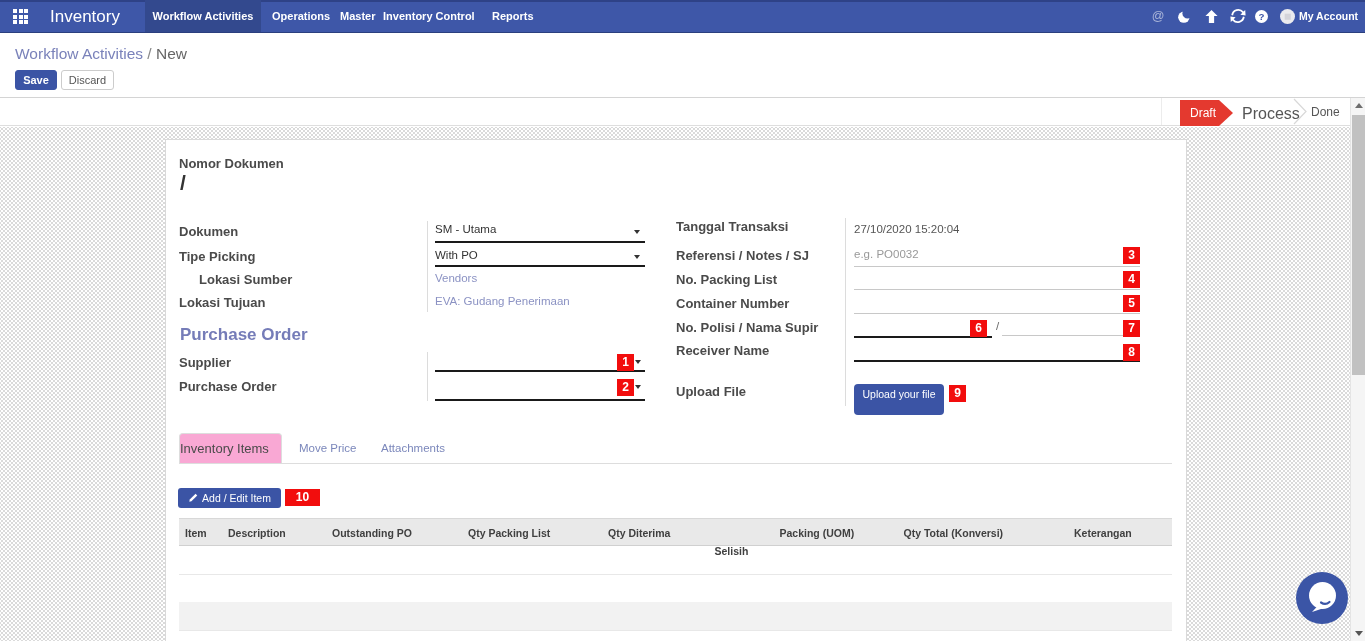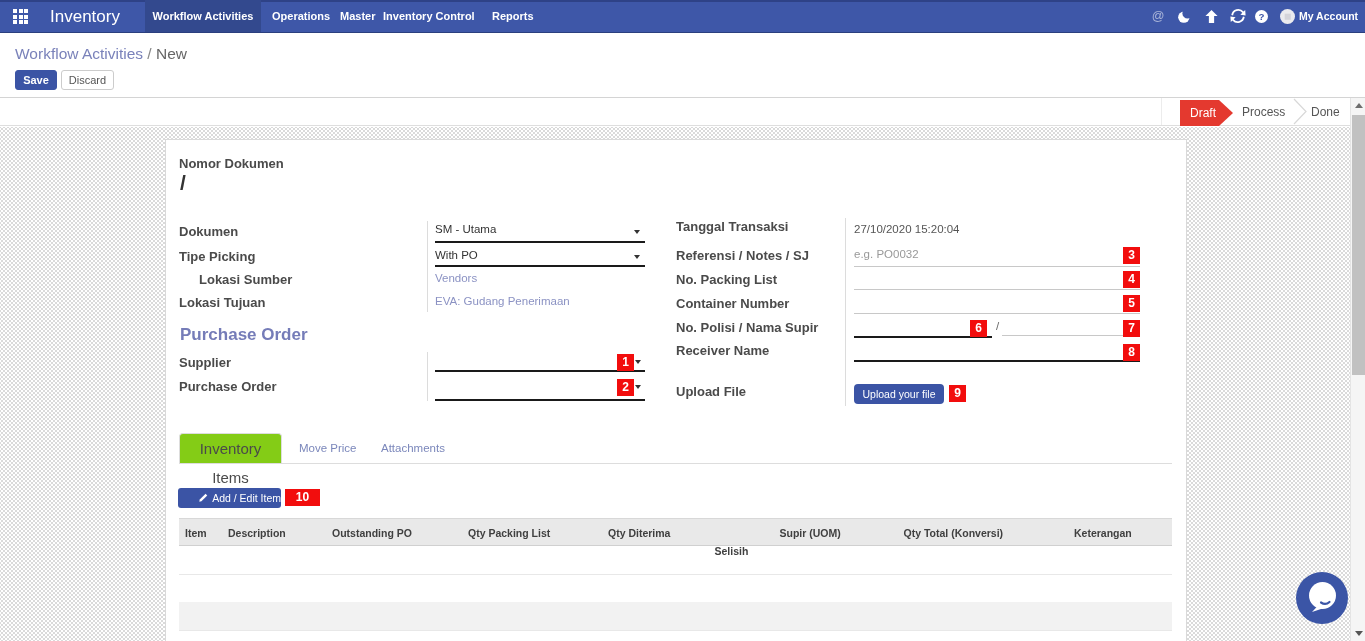--- a/index.html
+++ b/index.html
@@ -29,21 +29,21 @@
 .lbl { position:absolute; font-size:13px; font-weight:bold; color:#4a4a4a; white-space:nowrap; }
 .val { position:absolute; font-size:11.5px; color:#333; white-space:nowrap; }
 .link { position:absolute; font-size:11.5px; color:#8b92c3; white-space:nowrap; }
 .ul-black { position:absolute; height:2px; background:#1a1a1a; }
 .ul-light { position:absolute; height:1px; background:#c8c8c8; }
 .vsep { position:absolute; width:1px; background:#dcdcdc; }
 .badge { position:absolute; width:17px; height:17px; background:#f20d0d; color:#fff; font-size:12px; font-weight:bold; text-align:center; line-height:17px; }
 .caret { position:absolute; width:0; height:0; border-left:3.5px solid transparent; border-right:3.5px solid transparent; border-top:4.5px solid #333; }
 .h-po { position:absolute; font-size:17px; font-weight:bold; color:#757cb8; }
 .upload-btn { position:absolute; background:#3b54a5; color:#fff; font-size:10.5px; text-align:center; border-radius:4px; }
-.tab-active { position:absolute; background:#84cc16; border:1px solid #ddd; border-bottom:none; border-radius:4px 4px 0 0; color:#4a4a4a; font-size:15px; text-align:center; }
+.tab-active { position:absolute; background:#f9a8d4; border:1px solid #ddd; border-bottom:none; border-radius:4px 4px 0 0; color:#4a4a4a; font-size:13px; }
 .tab { position:absolute; color:#7b87bb; font-size:11.5px; }
 .tabline { position:absolute; height:1px; background:#ddd; }
 .add-btn { position:absolute; background:#3b54a5; color:#fff; font-size:10.5px; border-radius:3px; text-align:center; }
 .thead { position:absolute; background:#e9e9e9; border-top:1px solid #d8d8d8; border-bottom:1px solid #d0d0d0; }
 .th { position:absolute; font-size:10.5px; font-weight:bold; color:#404040; white-space:nowrap; }
 .rowline { position:absolute; height:1px; background:#e8e8e8; }
 .rowgray { position:absolute; background:#f2f2f2; }
 #scrollbar { position:absolute; right:0; top:98px; width:15px; height:543px; background:#f5f5f5; border-left:1px solid #e4e4e4; }
 #sb-thumb { position:absolute; left:1px; top:17px; width:14px; height:260px; background:#c1c1c1; }
 .sb-arrow { position:absolute; left:3px; width:0; height:0; }
@@ -111,21 +111,21 @@
   <div class="btn-save">Save</div>
   <div class="btn-discard">Discard</div>
   <div id="hr1"></div>
 
   <div id="statusband">
     <div style="position:absolute;left:1161px;top:0;width:1px;height:27px;background:#ececec;"></div>
     <svg style="position:absolute;left:1180px;top:2px" width="54" height="26" viewBox="0 0 54 26">
       <polygon points="0,0 39,0 53,13 39,26 0,26" fill="#e4392f"></polygon>
       <text x="23" y="17" text-anchor="middle" font-size="12" fill="#fff" font-family="Liberation Sans">Draft</text>
     </svg>
-    <div style="position:absolute;left:1242px;top:7px;font-size:12px;color:#555;">Process</div>
+    <div style="position:absolute;left:1242px;top:7px;font-size:16px;color:#555;">Process</div>
     <svg style="position:absolute;left:1293px;top:0" width="15" height="27">
       <polyline points="1,1 13,13.5 1,26" stroke="#d8d8d8" stroke-width="1.2" fill="none"></polyline>
     </svg>
     <div style="position:absolute;left:1311px;top:7px;font-size:12px;color:#555;">Done</div>
   </div>
 
   <div id="content"></div>
   <div id="sheet"></div>
 
   <div class="lbl" style="left:179px; top:156px;">Nomor Dokumen</div>
@@ -183,42 +183,42 @@
   <div class="badge" style="left:970px; top:320px;">6</div>
   <div class="val" style="left:996px; top:319.5px; color:#666;">/</div>
   <div class="ul-light" style="left:1002px; top:335px; width:137px;"></div>
   <div class="badge" style="left:1123px; top:320px;">7</div>
 
   <div class="lbl" style="left:676px; top:343px;">Receiver Name</div>
   <div class="ul-black" style="left:854px; top:360px; width:286px;"></div>
   <div class="badge" style="left:1123px; top:344px;">8</div>
 
   <div class="lbl" style="left:676px; top:384px;">Upload File</div>
-  <div class="upload-btn" style="left:854px; top:384px; width:90px; height:20px; line-height:20px;">Upload your file</div>
+  <div class="upload-btn" style="left:854px; top:384px; width:90px; height:31px; line-height:20px;">Upload your file</div>
   <div class="badge" style="left:949px; top:385px;">9</div>
 
   <div class="tab-active" style="left:179px; top:433px; width:103px; height:31px; line-height:29px;">Inventory Items</div>
   <div class="tab" style="left:299px; top:442px;">Move Price</div>
   <div class="tab" style="left:381px; top:442px;">Attachments</div>
   <div class="tabline" style="left:180px; top:463px; width:992px;"></div>
 
-  <div class="add-btn" style="left:178px; top:488px; width:103px; height:20px; line-height:20px;text-align:right;">
+  <div class="add-btn" style="left:178px; top:488px; width:103px; height:20px; line-height:20px;">
     <svg width="10" height="10" viewBox="0 0 16 16" style="vertical-align:-1px; margin-right:4px;">
       <path d="M12.1 1.2l2.7 2.7-9.3 9.3-3.4.7.7-3.4z" fill="#fff"></path>
     </svg>Add / Edit Item</div>
   <div class="badge" style="left:285px; top:489px; width:35px;">10</div>
 
   <div class="thead" style="left:179px; top:518px; width:993px; height:28px;"></div>
   <div class="th" style="left:185px; top:526.5px;">Item</div>
   <div class="th" style="left:228px; top:526.5px;">Description</div>
   <div class="th" style="left:332px; top:526.5px;">Outstanding PO</div>
   <div class="th" style="left:468px; top:526.5px;">Qty Packing List</div>
   <div class="th" style="left:608px; top:526.5px;">Qty Diterima</div>
   <div class="th" style="left:714.5px; top:545px;">Selisih</div>
-  <div class="th" style="left:779.5px; top:526.5px;">Supir (UOM)</div>
+  <div class="th" style="left:779.5px; top:526.5px;">Packing (UOM)</div>
   <div class="th" style="left:903.5px; top:526.5px;">Qty Total (Konversi)</div>
   <div class="th" style="left:1074px; top:526.5px;">Keterangan</div>
   <div class="rowline" style="left:179px; top:574px; width:993px;"></div>
   <div class="rowgray" style="left:179px; top:602px; width:993px; height:28px;"></div>
   <div class="rowline" style="left:179px; top:630px; width:993px;"></div>
 
   <div id="scrollbar">
     <div class="sb-arrow" style="top:5px; left:3.5px; border-left:4px solid transparent; border-right:4px solid transparent; border-bottom:5.5px solid #6e6e6e;"></div>
     <div id="sb-thumb"></div>
     <div class="sb-arrow" style="bottom:5px; left:3.5px; border-left:4px solid transparent; border-right:4px solid transparent; border-top:5.5px solid #555;"></div>

